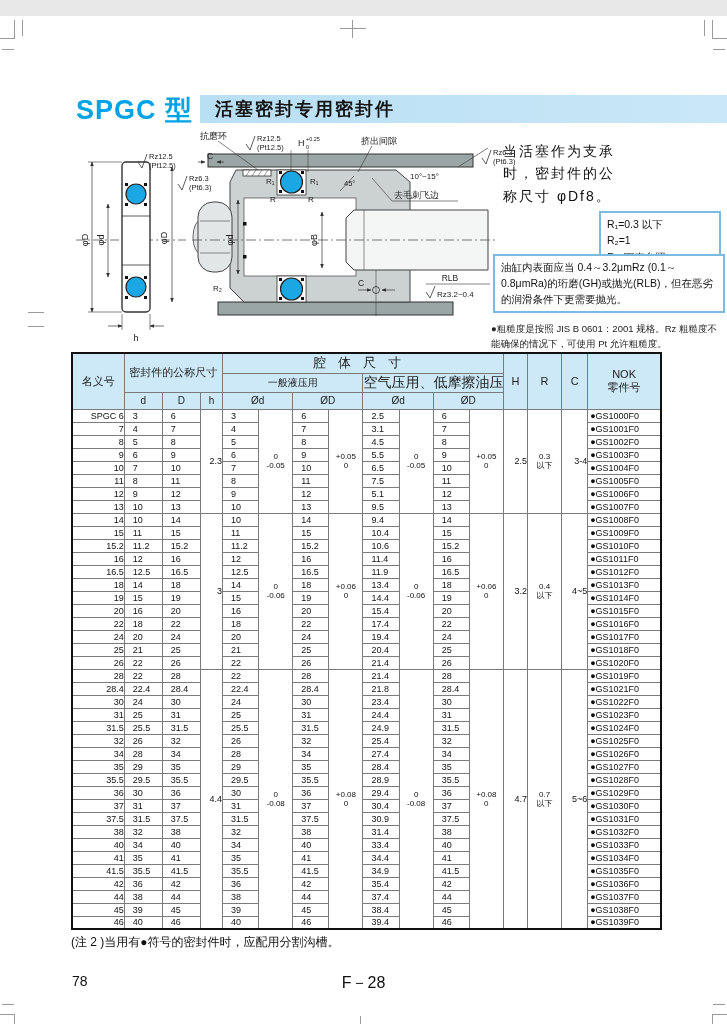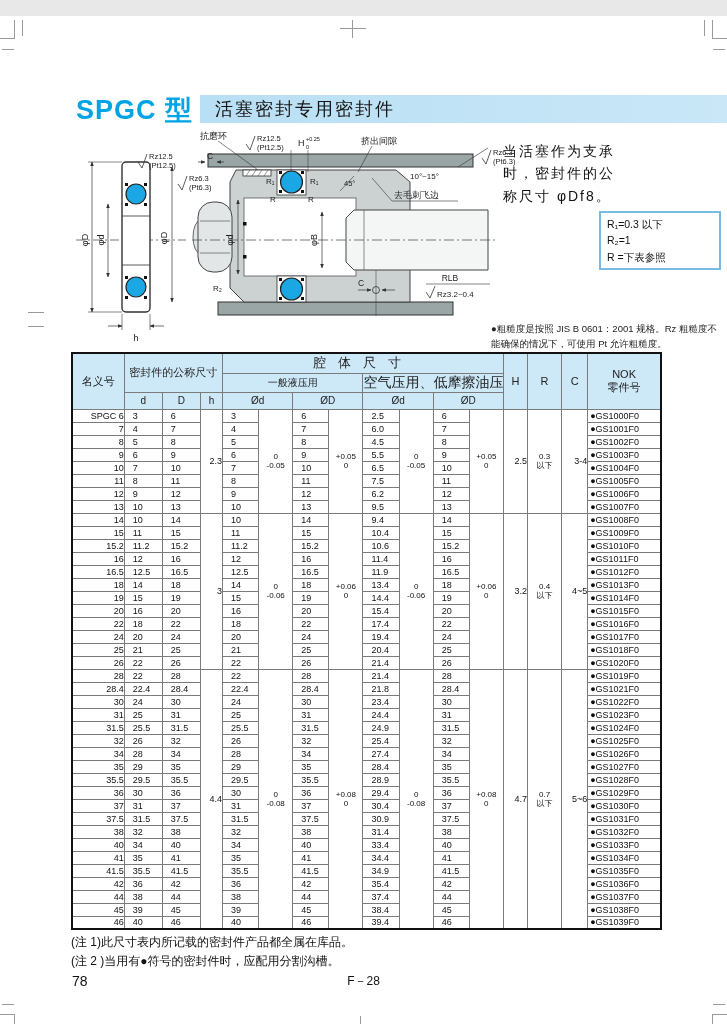--- a/index.html
+++ b/index.html
@@ -5,21 +5,21 @@
   html,body{margin:0;padding:0;background:#e8e8e8;}
   .page{position:relative;width:727px;height:1024px;background:#fff;margin:16px auto;
         font-family:"Liberation Sans",sans-serif;color:#111;overflow:hidden;}
   
   .mk{position:absolute;background:#9a9a9a;}
   
   .brand{position:absolute;left:76px;top:76px;font-size:27px;font-weight:bold;
          color:#00a3e4;letter-spacing:1px;}
   .title-bar{position:absolute;left:200px;top:79px;width:527px;height:28px;
          background:linear-gradient(90deg,#b9dff4,#c9e7f7);}
-  .title-bar .t{font-size:18px;font-weight:normal;line-height:28px;padding-left:15px;
+  .title-bar .t{font-size:18px;font-weight:bold;line-height:28px;padding-left:15px;
          letter-spacing:2px;color:#151515;}
   
   .drawing{position:absolute;left:58px;top:112px;width:470px;height:222px;}
   
   .note1{position:absolute;left:503px;top:124px;width:218px;display:flex;
          font-size:14px;line-height:1.6;letter-spacing:2px;}
   .note1 .lbl{flex:0 0 46px;}
   .note1 .txt{width:125px;}
   .r-box{position:absolute;left:599px;top:195px;width:106px;border:2px solid #79bbe2;
          background:#fff;padding:3px 6px;font-size:10.5px;line-height:1.55;}
@@ -41,21 +41,21 @@
   tbody td{font-size:9px;color:#111;}
   td.c-name{text-align:right;}
   td.c-val{text-align:left;padding-left:8px;}
   td.c-mid{text-align:right;font-size:9px;}
   td.c-tol{text-align:center;font-size:8px;line-height:1.15;}
   td.c-tol div{height:9px;line-height:9px;}
   td.c-part{text-align:left;padding-left:2px;font-size:9px;letter-spacing:0;}
   
   .footnotes{position:absolute;left:71px;top:917px;font-size:12px;line-height:1.55;}
   .pageno{position:absolute;left:72px;top:957px;font-size:14px;}
-  .secref{position:absolute;left:0;top:957px;width:727px;text-align:center;font-size:12px;}
+  .secref{position:absolute;left:0;top:957px;width:727px;text-align:center;font-size:16px;}
   .bottom-bar{position:absolute;left:0;top:1019px;width:727px;height:5px;background:#9b9b9b;}
   
   svg text{font-family:"Liberation Sans",sans-serif;fill:#222;}
 </style>
 </head>
 <body>
 
 <div class="page">
 
   <div class="mk" style="left:14px;top:4px;width:1px;height:18px;"></div>
@@ -241,20 +241,21 @@
   <div class="note1">
     <span class="txt">当活塞作为支承时，密封件的公称尺寸 φDf8。</span>
   </div>
 
   <div class="r-box">
     <div>R₁=0.3 以下</div>
     <div>R₂=1</div>
     <div>R =下表参照</div>
   </div>
 
+  <div class="surface-box">油缸内表面应当 0.4～3.2μmRz (0.1～0.8μmRa)的珩磨(GH)或抛光(RLB)，但在恶劣的润滑条件下更需要抛光。</div>
 
   <div class="rough-note">●粗糙度是按照 JIS B 0601：2001 规格。Rz 粗糙度不能确保的情况下，可使用 Pt 允许粗糙度。</div>
 
   <div class="spec-table">
     <table>
       <colgroup>
         <col style="width:52px">
           <col style="width:38px">
           <col style="width:38px">
           <col style="width:22px">
@@ -331,21 +332,21 @@
             </td>
             <td class="c-mid" rowspan="8">3-4</td>
             <td class="c-part">●GS1000F0</td>
           </tr>
           <tr>
             <td class="c-name">7</td>
             <td class="c-val">4</td>
             <td class="c-val">7</td>
             <td class="c-val">4</td>
             <td class="c-val">7</td>
-            <td class="c-val">6.0</td>
+            <td class="c-val">3.1</td>
             <td class="c-val">7</td>
             <td class="c-part">●GS1001F0</td>
           </tr>
           <tr>
             <td class="c-name">8</td>
             <td class="c-val">5</td>
             <td class="c-val">8</td>
             <td class="c-val">5</td>
             <td class="c-val">8</td>
             <td class="c-val">4.5</td>
@@ -381,21 +382,21 @@
             <td class="c-val">7.5</td>
             <td class="c-val">11</td>
             <td class="c-part">●GS1005F0</td>
           </tr>
           <tr>
             <td class="c-name">12</td>
             <td class="c-val">9</td>
             <td class="c-val">12</td>
             <td class="c-val">9</td>
             <td class="c-val">12</td>
-            <td class="c-val">6.2</td>
+            <td class="c-val">5.1</td>
             <td class="c-val">12</td>
             <td class="c-part">●GS1006F0</td>
           </tr>
           <tr>
             <td class="c-name">13</td>
             <td class="c-val">10</td>
             <td class="c-val">13</td>
             <td class="c-val">10</td>
             <td class="c-val">13</td>
             <td class="c-val">9.5</td>
@@ -766,20 +767,19 @@
             <td class="c-val">46</td>
             <td class="c-val">39.4</td>
             <td class="c-val">46</td>
             <td class="c-part">●GS1039F0</td>
           </tr>
         </tbody>
     </table>
   </div>
 
   <div class="footnotes">
-    <div>(注 1)此尺寸表内所记载的密封件产品都全属在库品。</div>
     <div>(注 2 )当用有●符号的密封件时，应配用分割沟槽。</div>
   </div>
   <div class="pageno">78</div>
   <div class="secref">F－28</div>
   <div class="bottom-bar"></div>
 
 </div>
 
 </body></html>

